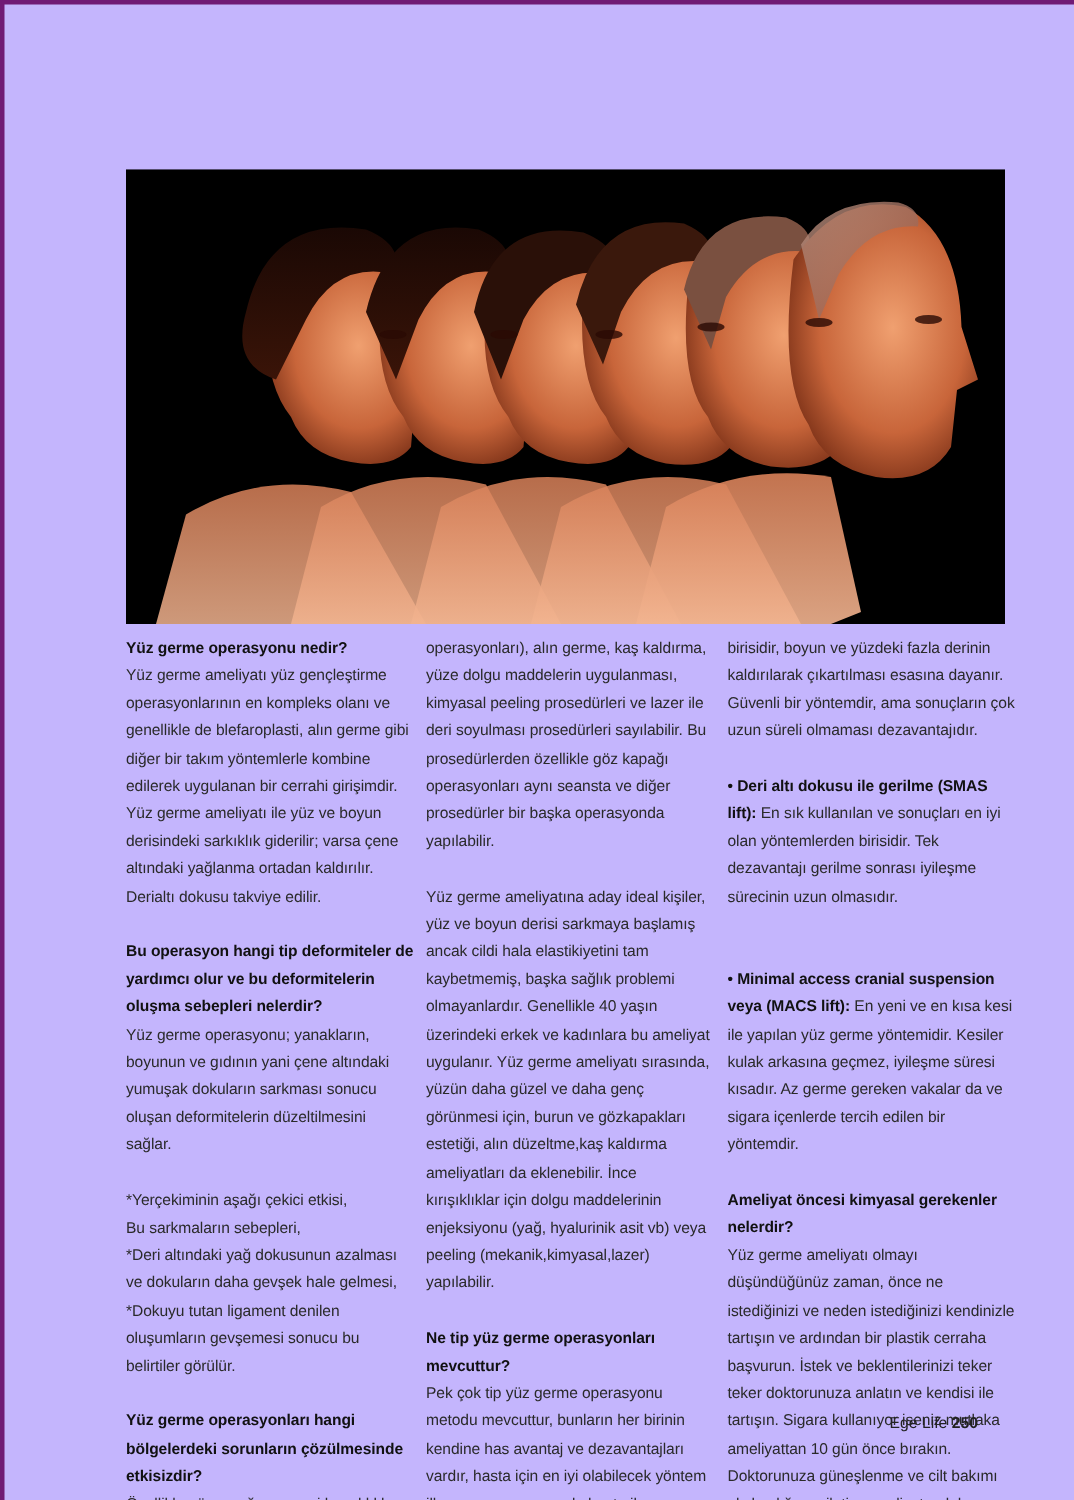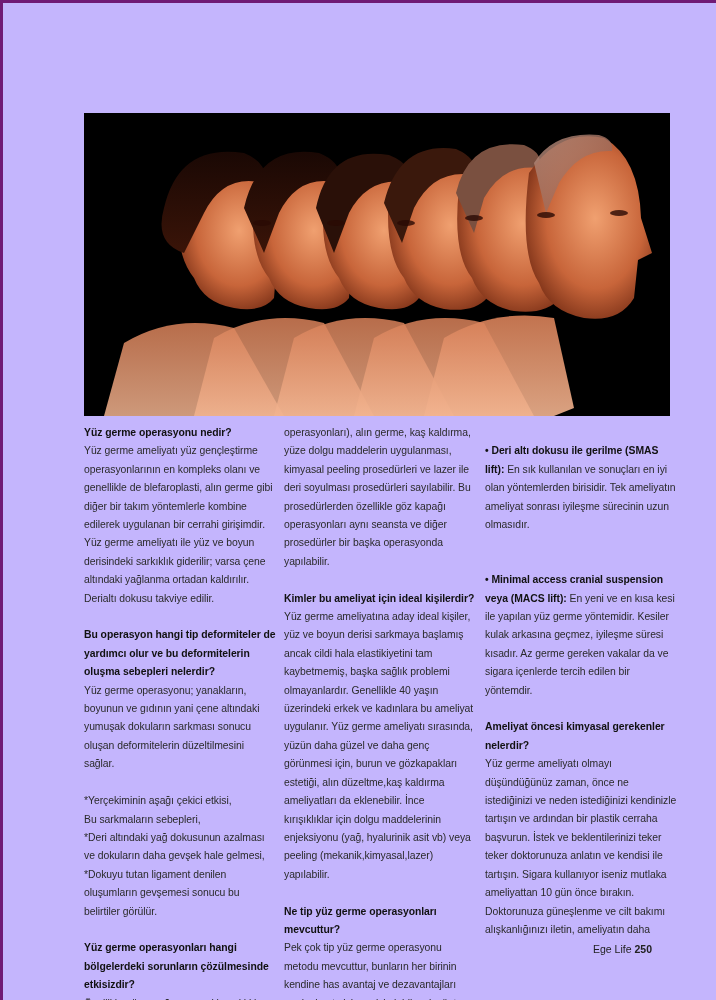--- a/index.html
+++ b/index.html
@@ -108,31 +108,31 @@
     <p>*Deri altındaki yağ dokusunun azalması ve dokuların daha gevşek hale gelmesi,</p>
     <p>*Dokuyu tutan ligament denilen oluşumların gevşemesi sonucu bu belirtiler görülür.</p>
     <div class="gap"></div>
     <p class="h">Yüz germe operasyonları hangi bölgelerdeki sorunların çözülmesinde etkisizdir?</p>
     <p>Özellikle göz ve ağız çevresi kırışıklıkların tedavisinde etkisizdir, onun için yüz germe operasyonları yüz gençleştirme operasyonlarının diğer prosedürleriyle kombine olarak uygulanır. Bu operasyonlar arasında blefaroplasti (göz kapağı</p>
   </div>
 
   <div class="col col2">
     <p>operasyonları), alın germe, kaş kaldırma, yüze dolgu maddelerin uygulanması, kimyasal peeling prosedürleri ve lazer ile deri soyulması prosedürleri sayılabilir. Bu prosedürlerden özellikle göz kapağı operasyonları aynı seansta ve diğer prosedürler bir başka operasyonda yapılabilir.</p>
     <div class="gap"></div>
-    <p class="h">Kimler bu ameliyat için ideal kişilerdir?</p>
     <p>Yüz germe ameliyatına aday ideal kişiler, yüz ve boyun derisi sarkmaya başlamış ancak cildi hala elastikiyetini tam kaybetmemiş, başka sağlık problemi olmayanlardır. Genellikle 40 yaşın üzerindeki erkek ve kadınlara bu ameliyat uygulanır. Yüz germe ameliyatı sırasında, yüzün daha güzel ve daha genç görünmesi için, burun ve gözkapakları estetiği, alın düzeltme,kaş kaldırma ameliyatları da eklenebilir. İnce kırışıklıklar için dolgu maddelerinin enjeksiyonu (yağ, hyalurinik asit vb) veya peeling (mekanik,kimyasal,lazer) yapılabilir.</p>
     <div class="gap"></div>
     <p class="h">Ne tip yüz germe operasyonları mevcuttur?</p>
     <p>Pek çok tip yüz germe operasyonu metodu mevcuttur, bunların her birinin kendine has avantaj ve dezavantajları vardır, hasta için en iyi olabilecek yöntem ilk muayene esnasında hasta ile tartışılarak tespit edilir. Şu anda en sık olarak kullanılan 4 yöntem şunlardır:</p>
 
   </div>
 
   <div class="col col3">
+    <p>birisidir, boyun ve yüzdeki fazla derinin kaldırılarak çıkartılması esasına dayanır. Güvenli bir yöntemdir, ama sonuçların çok uzun süreli olmaması dezavantajıdır.</p>
     <div class="gap"></div>
-    <p><span class="b">• Deri altı dokusu ile gerilme (SMAS lift):</span><span> En sık kullanılan ve sonuçları en iyi olan yöntemlerden birisidir. Tek ameliyatın ameliyat sonrası iyileşme sürecinin uzun olmasıdır.</span></p>
+    <p><span class="b">• Deri altı dokusu ile gerilme (SMAS lift):</span><span> En sık kullanılan ve sonuçları en iyi olan yöntemlerden birisidir. Tek dezavantajı gerilme sonrası iyileşme sürecinin uzun olmasıdır.</span></p>
     <div class="gap"></div>
     <div class="gap"></div>
     <p><span class="b">• Minimal access cranial suspension veya (MACS lift):</span><span> En yeni ve en kısa kesi ile yapılan yüz germe yöntemidir. Kesiler kulak arkasına geçmez, iyileşme süresi kısadır. Az germe gereken vakalar da ve sigara içenlerde tercih edilen bir yöntemdir.</span></p>
     <div class="gap"></div>
     <p class="h">Ameliyat öncesi kimyasal gerekenler nelerdir?</p>
     <p>Yüz germe ameliyatı olmayı düşündüğünüz zaman, önce ne istediğinizi ve neden istediğinizi kendinizle tartışın ve ardından bir plastik cerraha başvurun. İstek ve beklentilerinizi teker teker doktorunuza anlatın ve kendisi ile tartışın. Sigara kullanıyor iseniz mutlaka ameliyattan 10 gün önce bırakın. Doktorunuza güneşlenme ve cilt bakımı alışkanlığınızı iletin, ameliyatın daha</p>
   </div>
 
   <div class="footer">
     <span>Ege Life</span>

